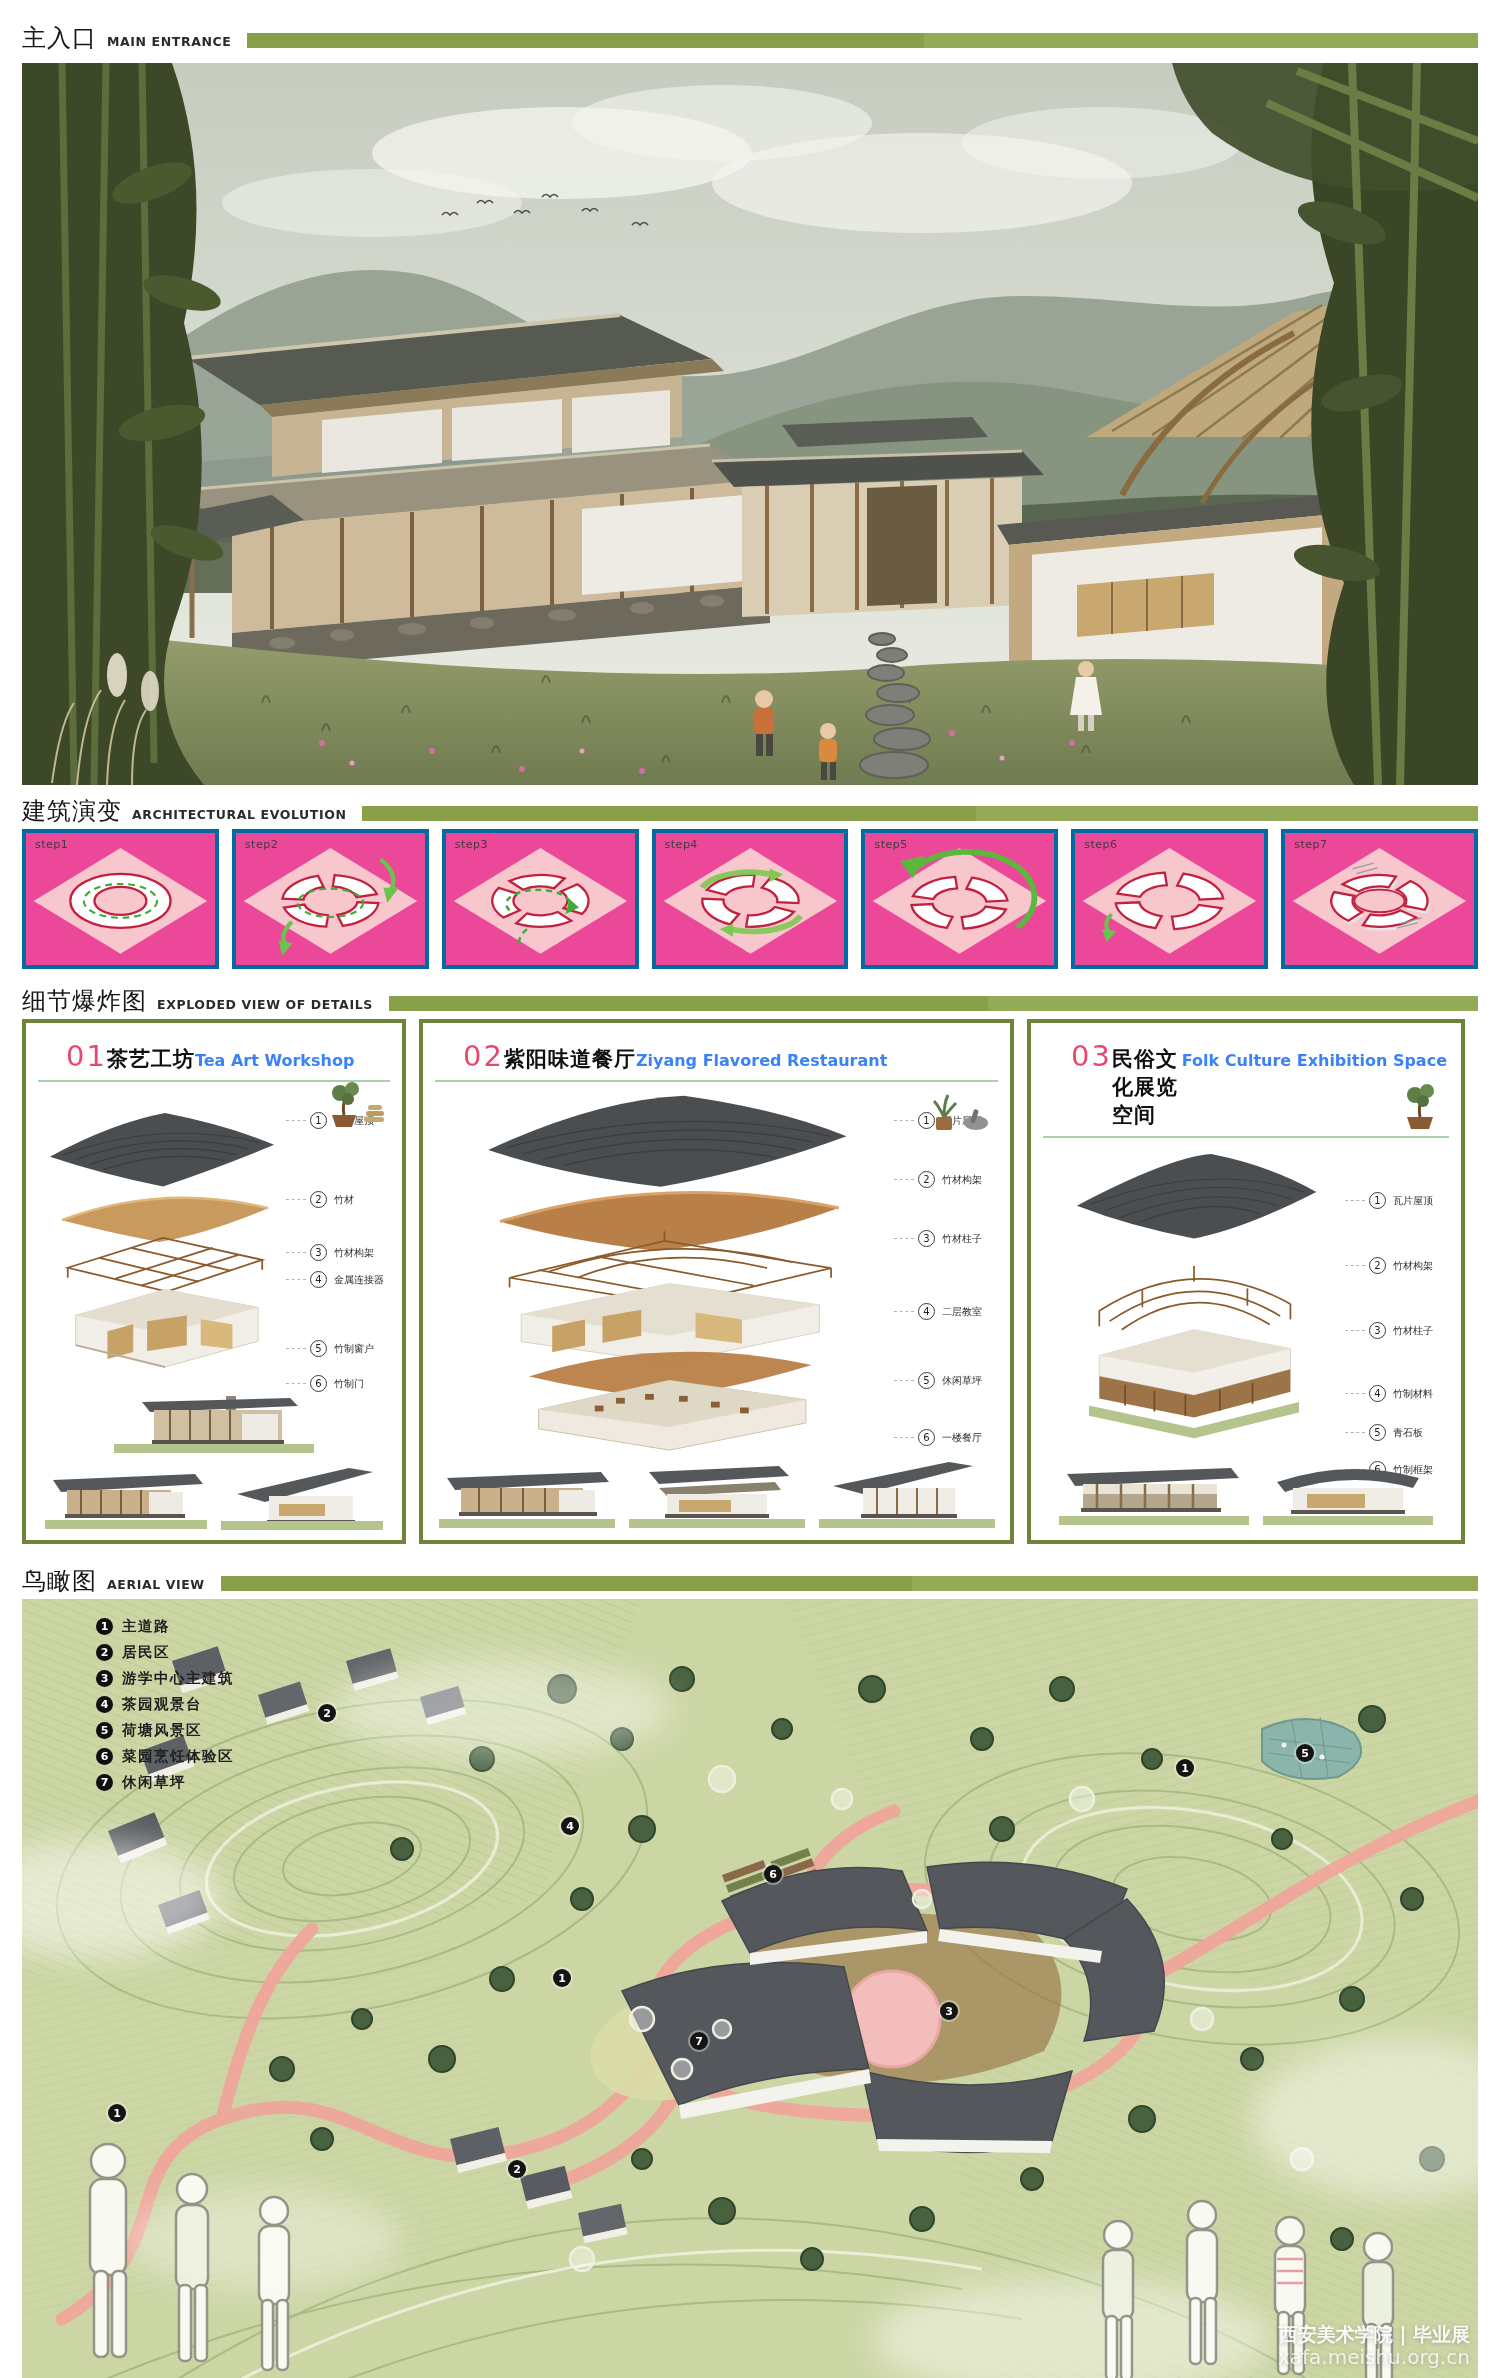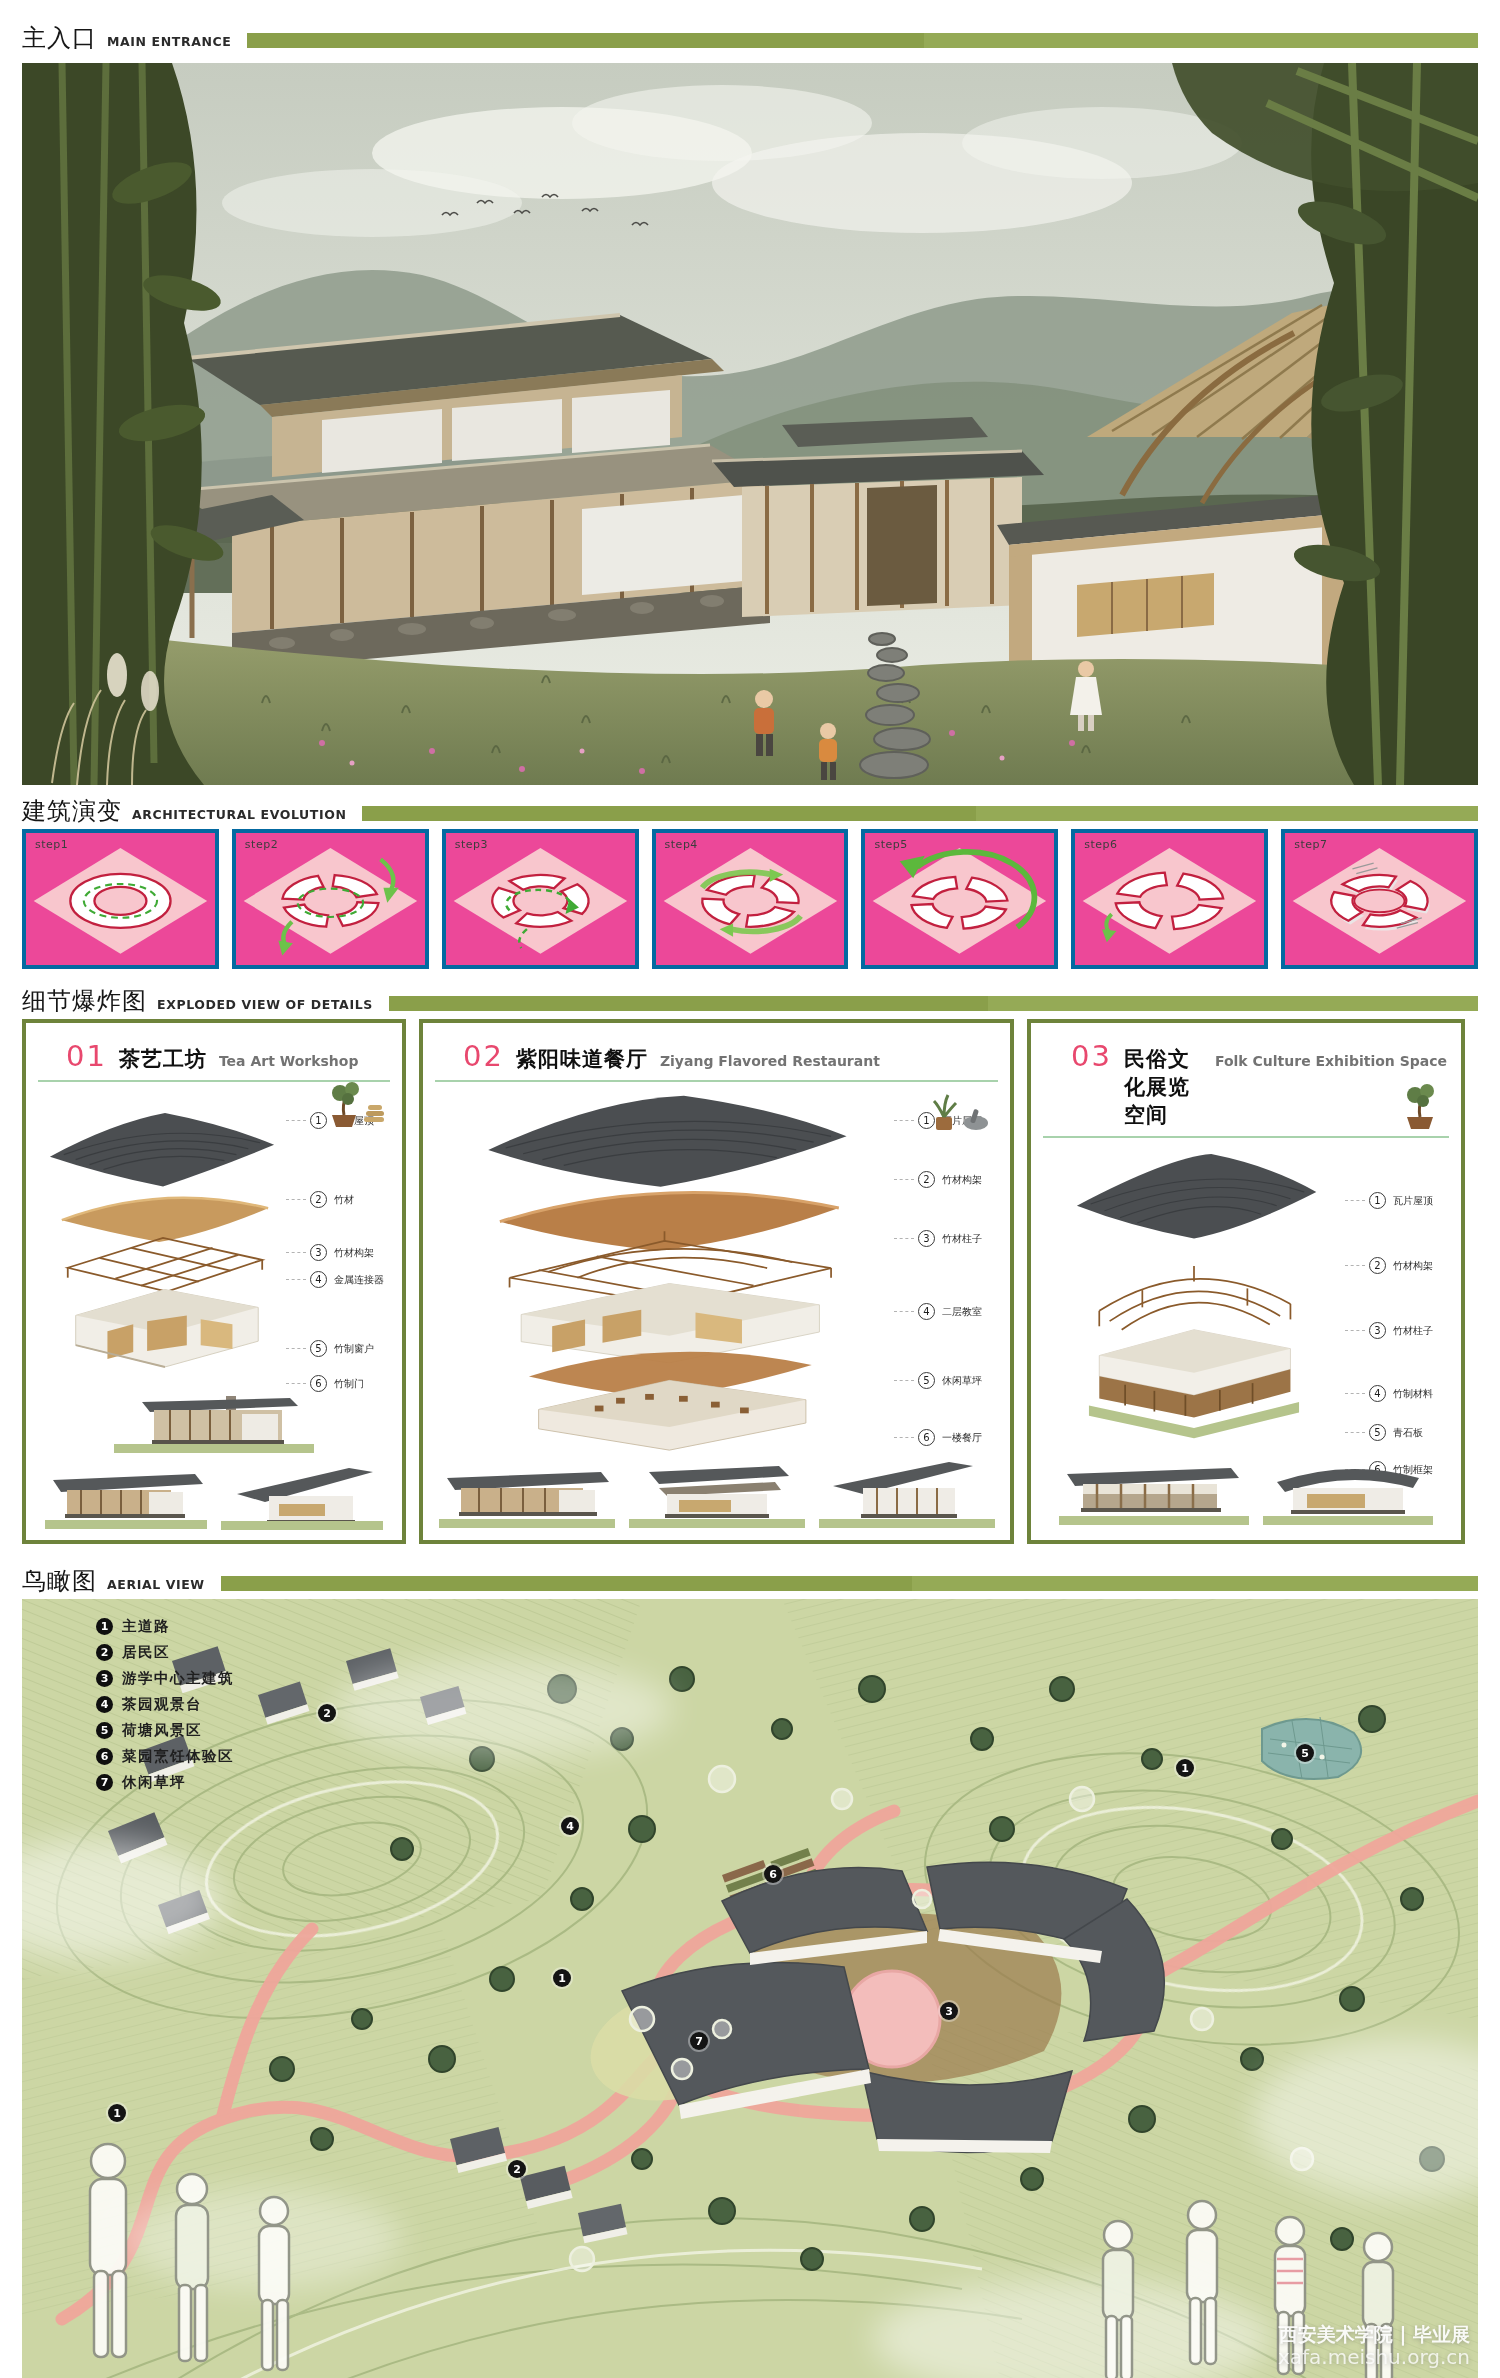--- a/index.html
+++ b/index.html
@@ -15,24 +15,24 @@
   .fillsvg{position:absolute;inset:0;width:100%;height:100%;display:block}
   
   .steps{display:flex;gap:13px;margin:4px 22px 0;height:140px}
   .step{flex:1;border:4px solid #0369a1;background:#ec4899;position:relative}
   .step .slabel{position:absolute;top:5px;left:9px;font-size:11px;color:#3d3d3d;letter-spacing:.5px;z-index:2}
   .step svg{position:absolute;inset:0;width:100%;height:100%}
   
   .panels{display:flex;gap:13px;margin:4px 22px 0;height:525px}
   .panel{border:4px solid #6e833b;background:#fff;padding:8px 12px 10px;box-sizing:border-box;display:flex;flex-direction:column;position:relative}
   .p1{width:384px}.p2{width:595px}.p3{width:438px}
-  .phead{display:flex;align-items:baseline;gap:12px;border-bottom:2px solid #a8d2ac;padding:8px 2px 7px 28px}
+  .phead{display:flex;align-items:baseline;border-bottom:2px solid #a8d2ac;padding:8px 2px 7px 28px}
   .pnum{font-size:29px;color:#e8486e;letter-spacing:2px}
   .pzh{font-size:21px;font-weight:700;color:#101010;letter-spacing:1px}
-  .pen{font-size:14px;color:#737373;font-weight:600;white-space:nowrap}
+  .pen{font-size:16px;color:#3b82f6;font-weight:600;white-space:nowrap}
   .prop{position:absolute;top:56px;right:16px;z-index:2}
   .pbody{display:flex;flex:1;margin-top:4px;min-height:0}
   .pdiag{flex:1;min-width:0}
   .pdiag svg{width:100%;height:100%}
   .callouts{width:104px;display:flex;flex-direction:column;padding-top:26px;flex-shrink:0}
   .co{display:flex;align-items:center;gap:4px}
   .co .lead{width:20px;border-top:1.5px dashed #b3b3b3;flex-shrink:0}
   .cnum{width:17px;height:17px;border:1.4px solid #3a3a3a;border-radius:50%;font-size:10px;color:#1d1d1d;display:flex;align-items:center;justify-content:center;background:#fff;flex-shrink:0;box-sizing:border-box}
   .clabel{font-size:10px;color:#2e2e2e;white-space:nowrap;margin-left:3px}
   .thumbs{display:flex;gap:14px;justify-content:center;align-items:flex-end}

